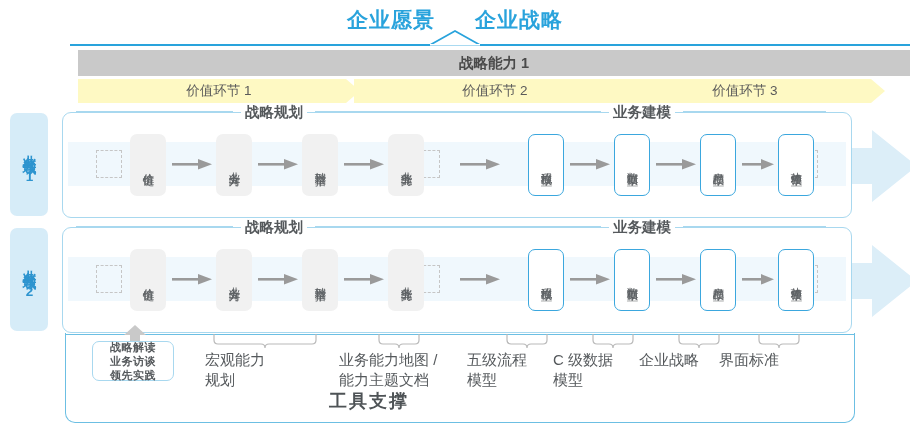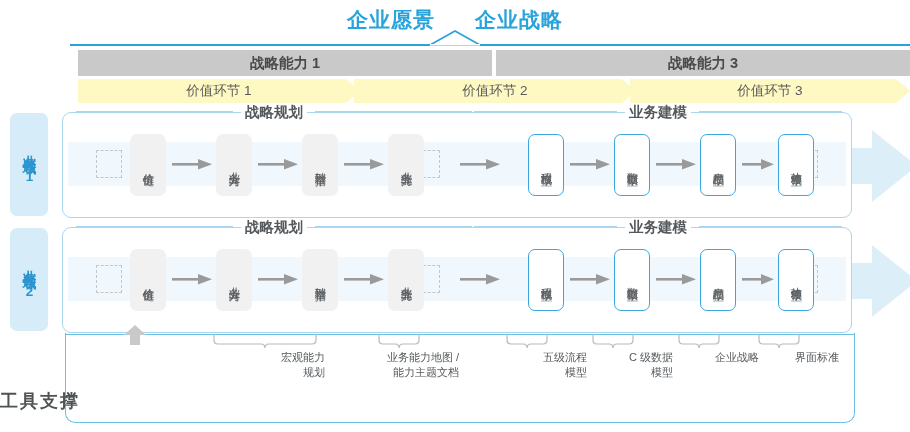--- a/index.html
+++ b/index.html
@@ -44,21 +44,21 @@
     position: absolute; left: 78px; top: 79px; width: 832px; height: 24px;
   }
   .val-cell {
     position: absolute; top: 0; height: 24px; background: #fef9c3;
     color: #5a5a5a; font-size: 13.5px;
     display: flex; align-items: center; justify-content: center;
     clip-path: polygon(0 0, calc(100% - 14px) 0, 100% 50%, calc(100% - 14px) 100%, 0 100%);
   }
   .val-cell.v1 { left: 0;     width: 282px; }
   .val-cell.v2 { left: 276px; width: 282px; }
-  .val-cell.v3 { left: 552px; width: 280px; }
+  .val-cell.v3 { left: 527px; width: 280px; }
 
   
   .domain-tag {
     position: absolute; left: 10px; width: 38px;
     background: #d6ecf8; border-radius: 7px;
     color: #2d94cf; font-size: 13.5px; font-weight: bold;
     writing-mode: vertical-rl; text-orientation: upright;
     display: flex; align-items: center; justify-content: center;
     letter-spacing: 2px;
   }
@@ -85,21 +85,21 @@
   .sec-head {
     position: absolute; top: -9px; height: 18px;
     display: flex; align-items: center; gap: 8px;
   }
   .sec-head .line { height: 1.3px; background: #a8d8ef; }
   .sec-head .txt {
     color: #55595c; font-size: 14.5px; font-weight: bold;
     background: #fff; padding: 0 4px; white-space: nowrap;
   }
   .sec-head.planning { left: 14px; width: 396px; }
-  .sec-head.modeling { left: 412px; width: 368px; }
+  .sec-head.modeling { left: 396px; width: 368px; }
 
   
   .dashbox {
     position: absolute; top: 38px; width: 26px; height: 28px;
     border: 1.3px dashed #c6c6c6;
   }
 
   
   .node {
     position: absolute; top: 22px; width: 36px; height: 62px;
@@ -109,22 +109,22 @@
     letter-spacing: 1px;
   }
   .node.gray { background: #f1f1f1; border-radius: 7px; }
   .node.blue { background: #ffffff; border: 1.4px solid #3ba7de; border-radius: 7px; }
 
   .arrow-s { position: absolute; top: 46px; }
 
   
   .brace { position: absolute; }
   .blabel {
-    position: absolute; text-align: right; color: #55595c;
-    font-size: 11px; line-height: 1.35; white-space: pre-line;
+    position: absolute; text-align: left; color: #55595c;
+    font-size: 15px; line-height: 1.35; white-space: pre-line;
   }
 
   
   .uparrow { position: absolute; left: 124px; top: 325px; }
 
   .strat-box {
     position: absolute; left: 92px; top: 341px; width: 82px; height: 40px;
     border: 1.2px solid #a8d8ef; border-radius: 7px; background: #fff;
     color: #55595c; font-size: 11px; line-height: 1.28;
     display: flex; flex-direction: column; align-items: center; justify-content: center;
@@ -132,21 +132,21 @@
   }
 
   
   .tool-box {
     position: absolute; left: 65px; top: 333px; width: 790px; height: 90px;
     border: 1.3px solid #6cbfe3; border-top: none;
     border-bottom-left-radius: 10px; border-bottom-right-radius: 10px;
   }
   .tool-title {
     position: absolute; left: 0; top: 389px; width: 738px;
-    color: #4e5356; font-size: 18px; font-weight: bold;
+    text-align: center; color: #4e5356; font-size: 18px; font-weight: bold;
     letter-spacing: 2px;
   }
   .tool-rule {
     position: absolute; left: 65px; top: 334px; width: 790px; height: 1.3px;
     background: #6cbfe3;
   }
 </style>
 </head>
 <body>
 
@@ -158,21 +158,20 @@
   </div>
 
   <div class="top-rule"></div>
   <svg class="peak" width="50" height="16">
     <polyline points="0,15 25,1 50,15" fill="none" stroke="#29a3dc" stroke-width="1.6"></polyline>
     <rect x="0" y="14" width="50" height="1.6" fill="#ffffff"></rect>
   </svg>
 
   <div class="cap-row">
     <div class="cap-cell">战略能力 1</div>
-    <div class="cap-cell">战略能力 3</div>
   </div>
 
   <div class="val-row">
     <div class="val-cell v1">价值环节 1</div>
     <div class="val-cell v2">价值环节 2</div>
     <div class="val-cell v3">价值环节 3</div>
   </div>
 
   <div class="domain-tag d1">业务领域 1</div>
   <div class="domain-tag d2">业务领域 2</div>
@@ -329,20 +328,25 @@
       </svg>
   </div>
 
   <div class="tool-box"></div>
   <div class="tool-rule"></div>
 
   <svg class="uparrow" width="22" height="20">
     <polygon points="11,0 22,10 16,10 16,20 6,20 6,10 0,10" fill="#c9c9c9"></polygon>
   </svg>
 
+  <div class="strat-box">
+    <span>战略解读</span>
+    <span>业务访谈</span>
+    <span>领先实践</span>
+  </div>
 
   <svg class="brace" style="left:213px; top:333px;" width="104" height="16">
     <path d="M1,1 L1,7 Q1,11 5,11 L48,11 Q52,11 52,15 Q52,11 56,11 L99,11 Q103,11 103,7 L103,1" fill="none" stroke="#b9b9b9" stroke-width="1.2"></path>
   </svg>
   <div class="blabel" style="left:205px; top:350px; width:120px;">宏观能力
 规划</div>
 
   <svg class="brace" style="left:378px; top:333px;" width="42" height="16">
     <path d="M1,1 L1,7 Q1,11 5,11 L17,11 Q21,11 21,15 Q21,11 25,11 L37,11 Q41,11 41,7 L41,1" fill="none" stroke="#b9b9b9" stroke-width="1.2"></path>
   </svg>

